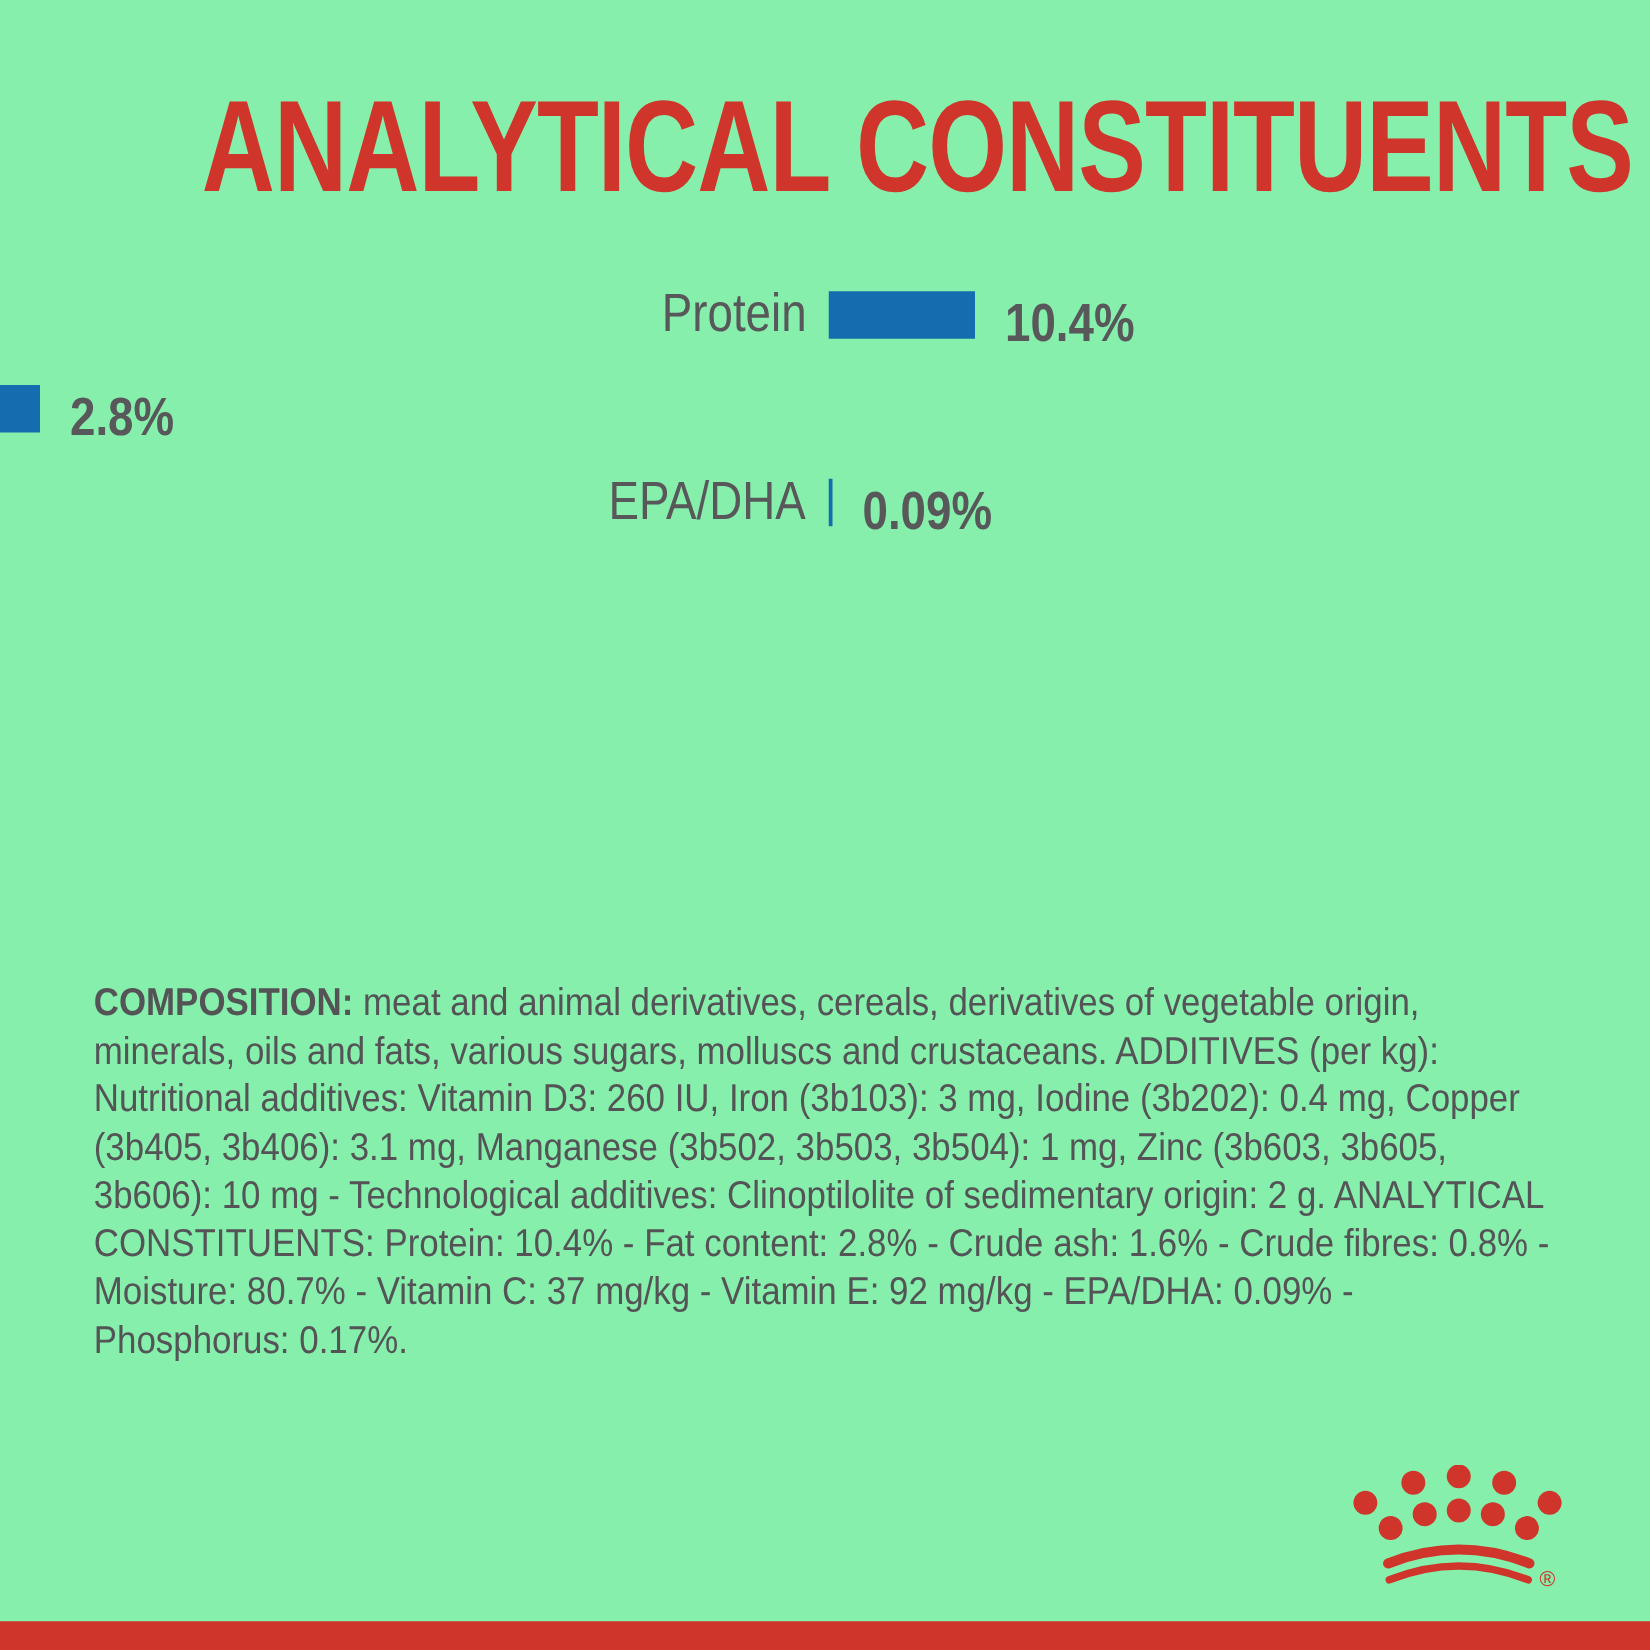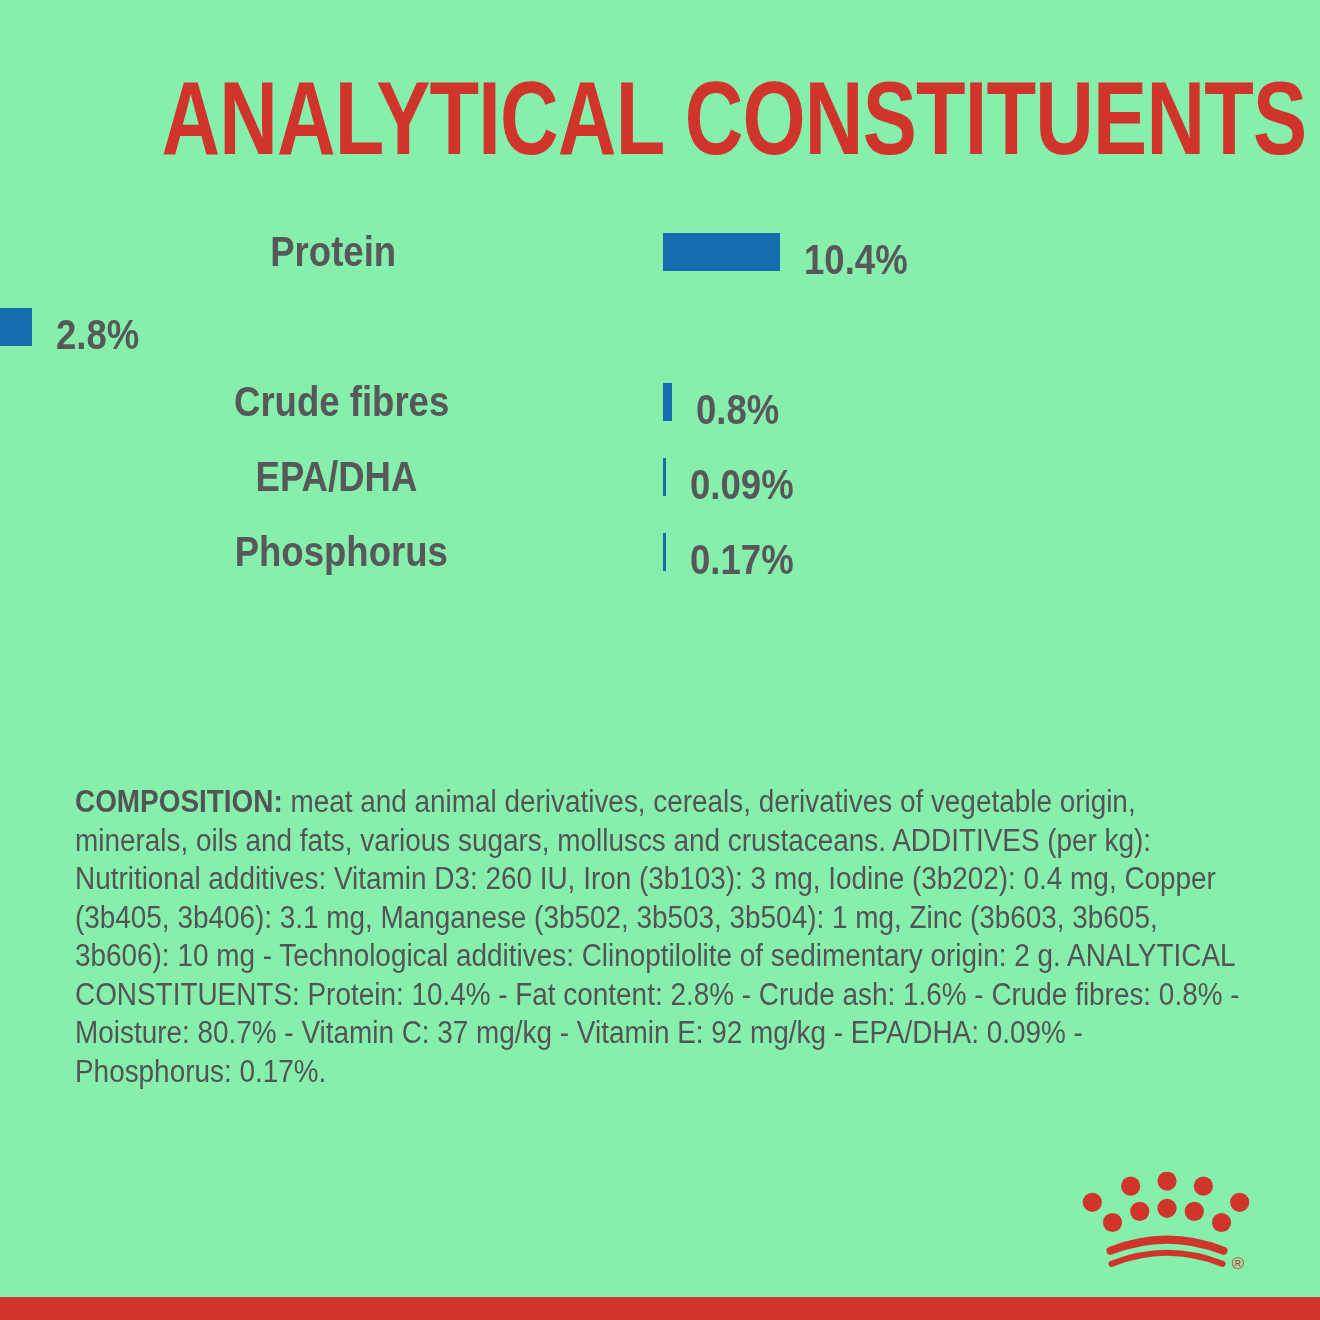--- a/index.html
+++ b/index.html
@@ -33,22 +33,22 @@
   }
   
   .chart{
     position:absolute;top:214px;left:0;right:0;
   }
   .chart-row{
     display:flex;align-items:center;height:75px;
   }
   .row-label{
     width:663px;padding-right:18px;
-    text-align:center;
-    font-size:43px;font-weight:700;color:var(--gray);
+    text-align:right;
+    font-size:43px;font-weight:400;color:var(--gray);
     white-space:nowrap;
   }
   .row-label > span{
     display:inline-block;
     transform:scaleX(0.85);
     transform-origin:100% 50%;
   }
   .bar{
     height:38px;background:var(--blue);
     flex:0 0 auto;
@@ -100,33 +100,23 @@
       <div class="chart-row">
         <div class="row-label"><span>Protein</span></div>
         <div class="bar" style="width: 117px; background: rgb(20, 109, 174);"></div>
         <div class="row-value"><span>10.4%</span></div>
       </div>
       <div class="chart-row">
         <div class="bar" style="width: 31.5px; background: rgb(20, 109, 174);"></div>
         <div class="row-value"><span>2.8%</span></div>
       </div>
       <div class="chart-row">
-        <div class="row-label"><span>Crude fibres</span></div>
-        <div class="bar" style="width: 9px; background: rgb(20, 109, 174);"></div>
-        <div class="row-value"><span>0.8%</span></div>
-      </div>
-      <div class="chart-row">
         <div class="row-label"><span>EPA/DHA</span></div>
         <div class="bar" style="width: 3px; background: rgb(20, 109, 174);"></div>
         <div class="row-value"><span>0.09%</span></div>
-      </div>
-      <div class="chart-row">
-        <div class="row-label"><span>Phosphorus</span></div>
-        <div class="bar" style="width: 3px; background: rgb(20, 109, 174);"></div>
-        <div class="row-value"><span>0.17%</span></div>
       </div>
     </div>
 
   <p class="composition"><b>COMPOSITION:</b><span> meat and animal derivatives, cereals, derivatives of vegetable origin, minerals, oils and fats, various sugars, molluscs and crustaceans. ADDITIVES (per kg): Nutritional additives: Vitamin D3: 260 IU, Iron (3b103): 3 mg, Iodine (3b202): 0.4 mg, Copper (3b405, 3b406): 3.1 mg, Manganese (3b502, 3b503, 3b504): 1 mg, Zinc (3b603, 3b605, 3b606): 10 mg - Technological additives: Clinoptilolite of sedimentary origin: 2 g. ANALYTICAL CONSTITUENTS: Protein: 10.4% - Fat content: 2.8% - Crude ash: 1.6% - Crude fibres: 0.8% - Moisture: 80.7% - Vitamin C: 37 mg/kg - Vitamin E: 92 mg/kg - EPA/DHA: 0.09% - Phosphorus: 0.17%.</span></p>
 
   <svg class="logo" viewBox="0 0 170 105" aria-hidden="true">
     <g fill="#d0352c">
 
       <circle cx="12" cy="30" r="9.5"></circle>
       <circle cx="50" cy="14" r="9.5"></circle>

